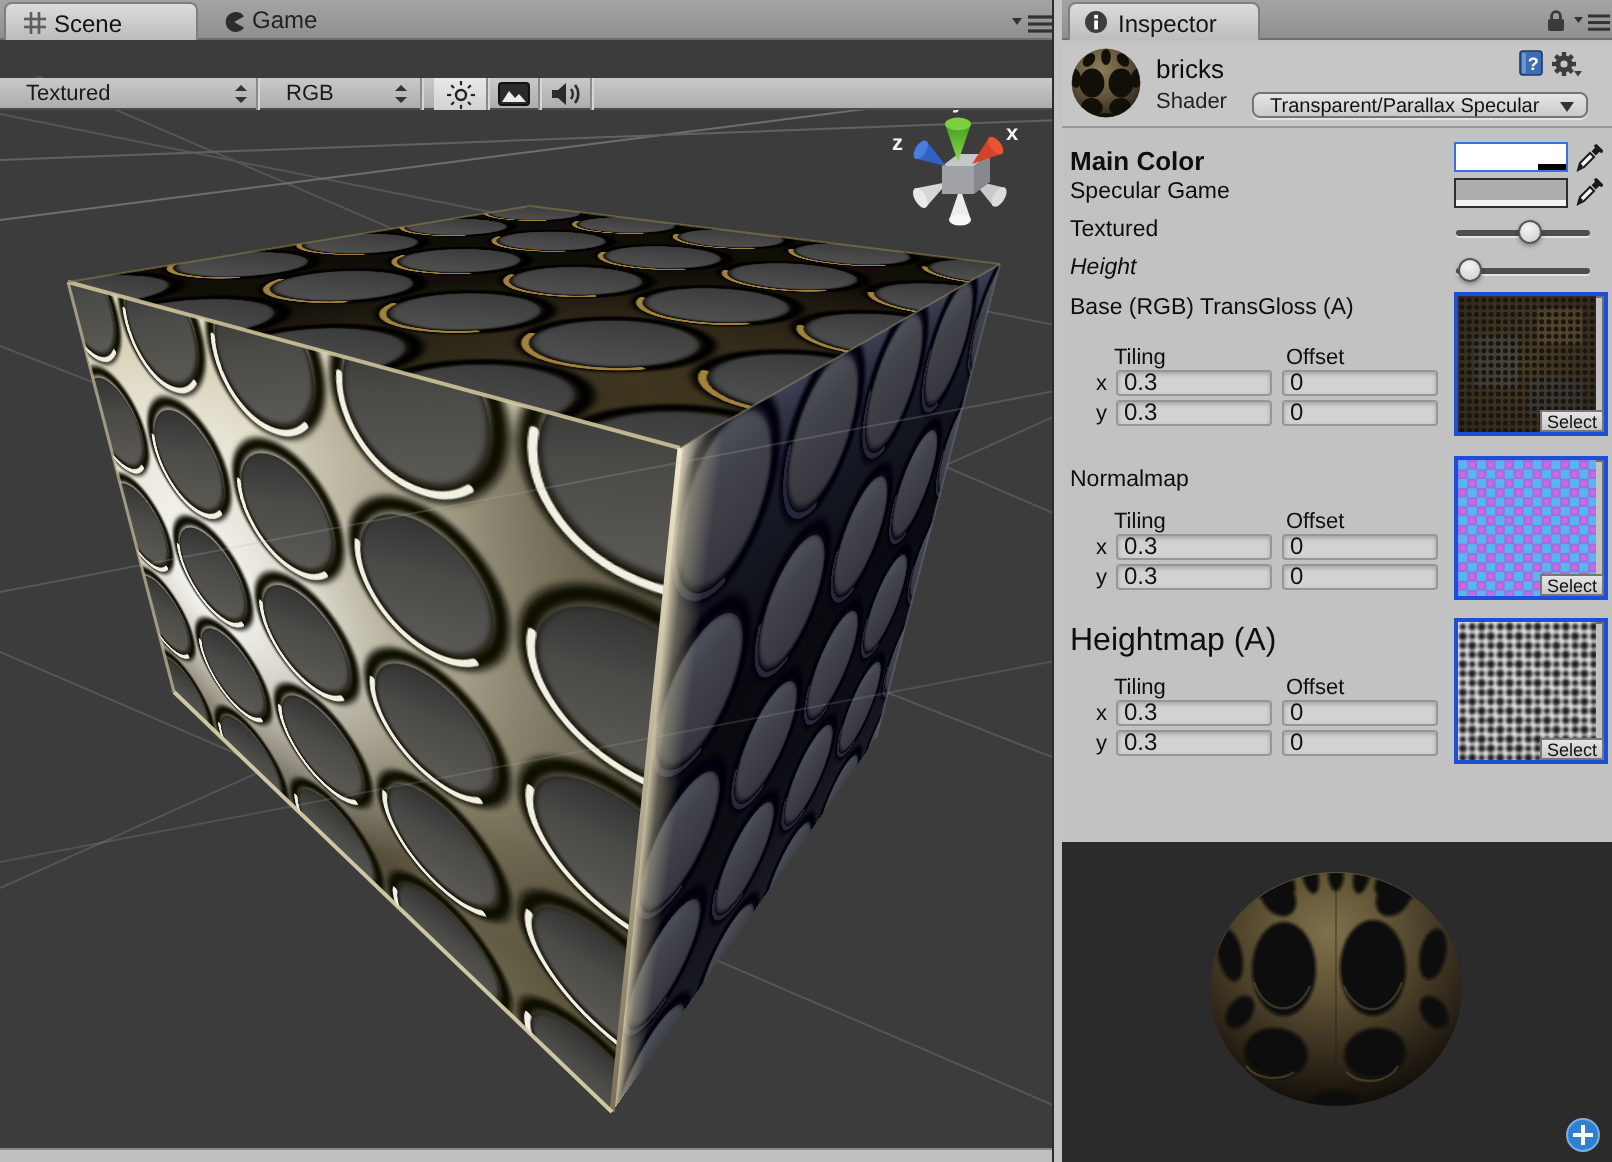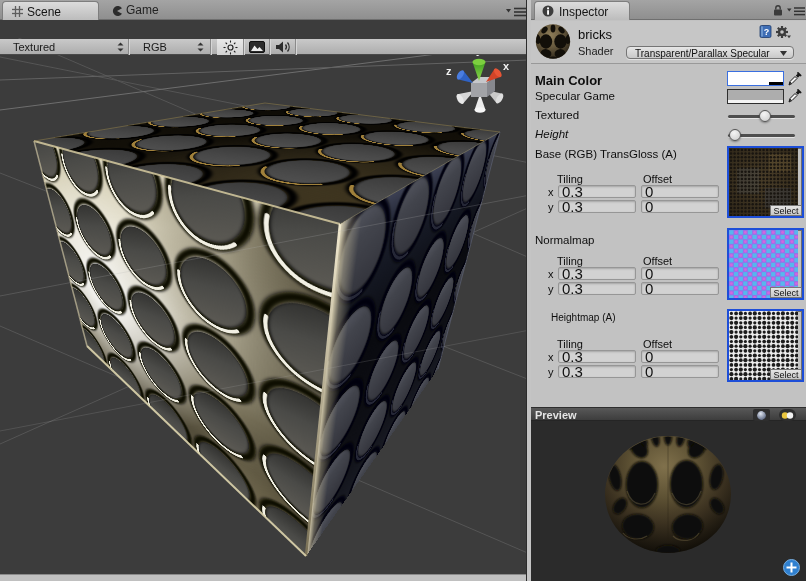--- a/index.html
+++ b/index.html
@@ -16,21 +16,21 @@
 #scene3d{position:absolute;left:0;top:38px;width:530px;height:536px;overflow:hidden;background:#3c3c3c;}
 .face{position:absolute;left:0;top:0;width:600px;height:600px;transform-origin:0 0;}
 #sbottom{position:absolute;left:0;top:574px;width:530px;height:7px;background:#c0c0c0;border-top:1px solid #8a8a8a;}
 
 #vdiv{position:absolute;left:526px;top:0;width:5px;height:581px;background:#c4c4c4;border-left:1px solid #2c2c2c;}
 
 #inspector{position:absolute;left:531px;top:0;width:275px;height:581px;background:#c2c2c2;font-size:11px;color:#111;}
 #itabbar{position:absolute;left:0;top:0;width:275px;height:20px;background:linear-gradient(#a4a4a4,#8f8f8f);border-bottom:1px solid #6f6f6f;}
 #iheader{position:absolute;left:0;top:21px;width:275px;height:43px;background:#c6c6c6;border-bottom:1px solid #999;}
 .ilabel{position:absolute;font-size:11px;color:#0e0e0e;}
-.ifield{position:absolute;height:13px;background:#d2d2d2;border:1px solid #969696;border-radius:2px;box-shadow:inset 0 1px 2px rgba(0,0,0,.22);font-size:15px;color:#111;line-height:11px;padding:0 0 0 3px;}
+.ifield{position:absolute;height:13px;background:#d2d2d2;border:1px solid #969696;border-radius:2px;box-shadow:inset 0 1px 2px rgba(0,0,0,.22);font-size:12px;color:#111;line-height:11px;padding:0 0 0 3px;}
 .thumb{position:absolute;width:77px;border:2px solid #1d4ed8;outline:1px solid #6e6e6e;outline-offset:-3px;}
 .selbtn{position:absolute;width:32px;height:11px;background:linear-gradient(#e4e4e4,#c8c8c8);border:1px solid #777;font-size:9px;color:#111;text-align:center;line-height:10px;}
 .slidertrack{position:absolute;height:3px;background:#4e4e4e;border-radius:1.5px;box-shadow:0 1px 0 rgba(255,255,255,.55);}
 .sliderknob{position:absolute;width:12px;height:12px;border-radius:50%;background:radial-gradient(circle at 40% 30%,#f5f5f5,#cacaca);border:1px solid #555;box-shadow:0 1px 2px rgba(0,0,0,.35);}
 #previewbar{position:absolute;left:0;top:407px;width:275px;height:14px;background:linear-gradient(#585858,#3d3d3d);border-top:1px solid #2e2e2e;border-bottom:1px solid #252525;}
 #previewarea{position:absolute;left:0;top:421px;width:275px;height:160px;background:#2b2b2b;}
 </style>
 </head>
 <body>
 <div id="page">
@@ -1382,21 +1382,21 @@
 
       <span class="ilabel" style="left:26px;top:255px;">Tiling</span>
       <span class="ilabel" style="left:112px;top:255px;">Offset</span>
       <span class="ilabel" style="left:17px;top:268px;">x</span>
       <div class="ifield" style="left:27px;top:267px;width:78px;">0.3</div>
       <div class="ifield" style="left:110px;top:267px;width:78px;">0</div>
       <span class="ilabel" style="left:17px;top:283px;">y</span>
       <div class="ifield" style="left:27px;top:282px;width:78px;">0.3</div>
       <div class="ifield" style="left:110px;top:282px;width:78px;">0</div>
 
-      <span class="ilabel" style="left:20px;top:312px;font-size:10px;">Heightmap (A)</span>
+      <span class="ilabel" style="left:4px;top:312px;font-size:16px;">Heightmap (A)</span>
       <div class="thumb" style="left:196px;top:309px;height:73px;">
         <svg width="69" height="69" style="position:absolute;left:0;top:0" viewBox="0 0 69 69">
           <defs>
             <filter id="hblur" x="-20%" y="-20%" width="140%" height="140%">
               <feGaussianBlur stdDeviation="0.75"></feGaussianBlur>
             </filter>
           </defs>
           <rect width="69" height="69" fill="#ececec"></rect>
           <g fill="#1c1c1c" filter="url(#hblur)">
             <circle cx="2.4" cy="2.4" r="1.60"></circle>
@@ -1631,40 +1631,20 @@
 
       <span class="ilabel" style="left:26px;top:338px;">Tiling</span>
       <span class="ilabel" style="left:112px;top:338px;">Offset</span>
       <span class="ilabel" style="left:17px;top:351px;">x</span>
       <div class="ifield" style="left:27px;top:350px;width:78px;">0.3</div>
       <div class="ifield" style="left:110px;top:350px;width:78px;">0</div>
       <span class="ilabel" style="left:17px;top:366px;">y</span>
       <div class="ifield" style="left:27px;top:365px;width:78px;">0.3</div>
       <div class="ifield" style="left:110px;top:365px;width:78px;">0</div>
 
-    <div id="previewbar">
-      <span style="position:absolute;left:4px;top:1px;font-size:11px;font-weight:bold;color:#e4e4e4">Preview</span>
-      <div style="position:absolute;left:222px;top:1px;width:17px;height:12px;background:#2e2e2e;border-radius:2px;">
-        <svg width="9" height="9" style="position:absolute;left:4px;top:1.5px" viewBox="0 0 9 9">
-            <defs>
-              <radialGradient id="pb1" cx="0.4" cy="0.3" r="0.8">
-                <stop offset="0" stop-color="#dfe5f0"></stop>
-                <stop offset="1" stop-color="#4d5975"></stop>
-              </radialGradient>
-            </defs>
-            <circle cx="4.5" cy="4.5" r="4.4" fill="url(#pb1)"></circle>
-          </svg>
-      </div>
-      <div style="position:absolute;left:248px;top:1px;width:17px;height:12px;background:#2e2e2e;border-radius:6px;">
-        <svg width="15" height="9" style="position:absolute;left:1px;top:1.5px" viewBox="0 0 15 9">
-            <circle cx="5" cy="4.5" r="3.2" fill="#e8c53e"></circle>
-            <circle cx="10" cy="4.5" r="3.2" fill="#f2f2f2"></circle>
-          </svg>
-      </div>
-</div>
     <div id="previewarea">
       <svg width="275" height="160" style="position:absolute;left:0;top:0" viewBox="0 0 275 160">
         <defs>
           <radialGradient id="sph" cx="0.47" cy="0.26" r="0.75">
             <stop offset="0" stop-color="#80714c"></stop>
               <stop offset="0.35" stop-color="#5e5234"></stop>
             <stop offset="0.65" stop-color="#3b3120"></stop>
               <stop offset="0.88" stop-color="#1e1910"></stop>
             <stop offset="1" stop-color="#100d07"></stop>
           </radialGradient>

